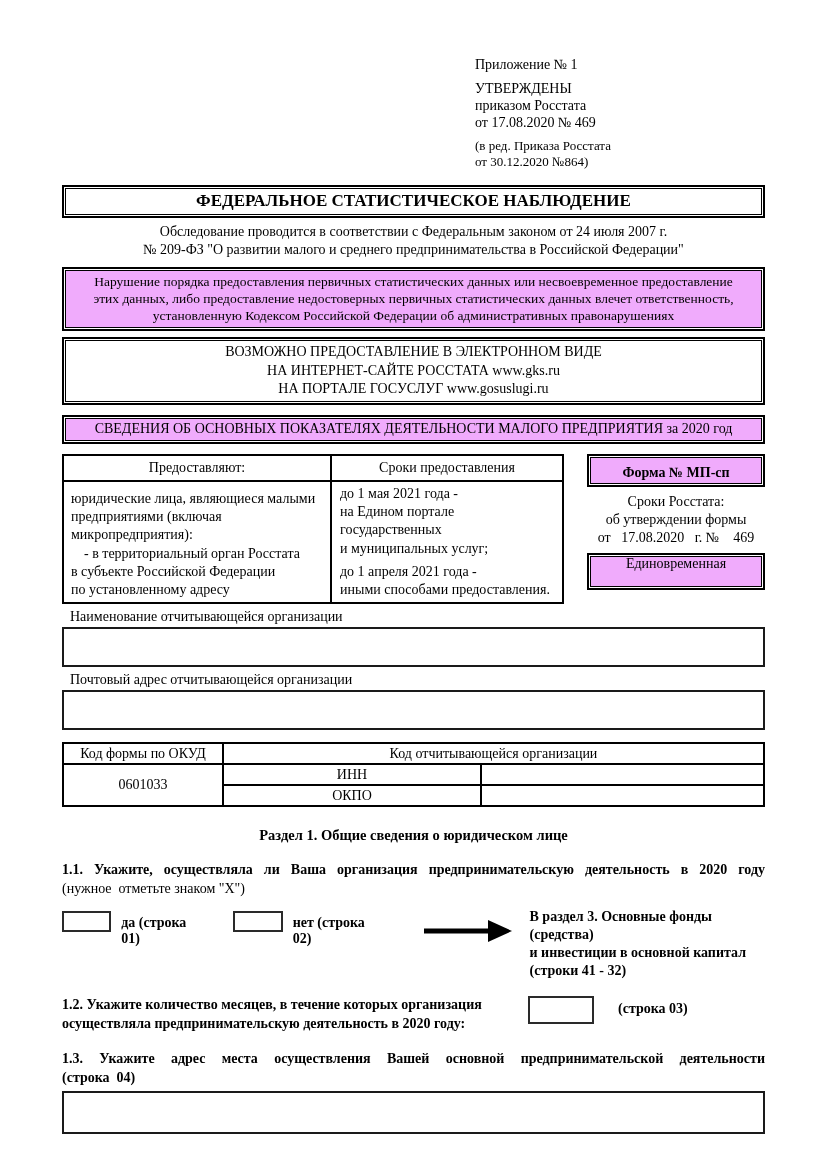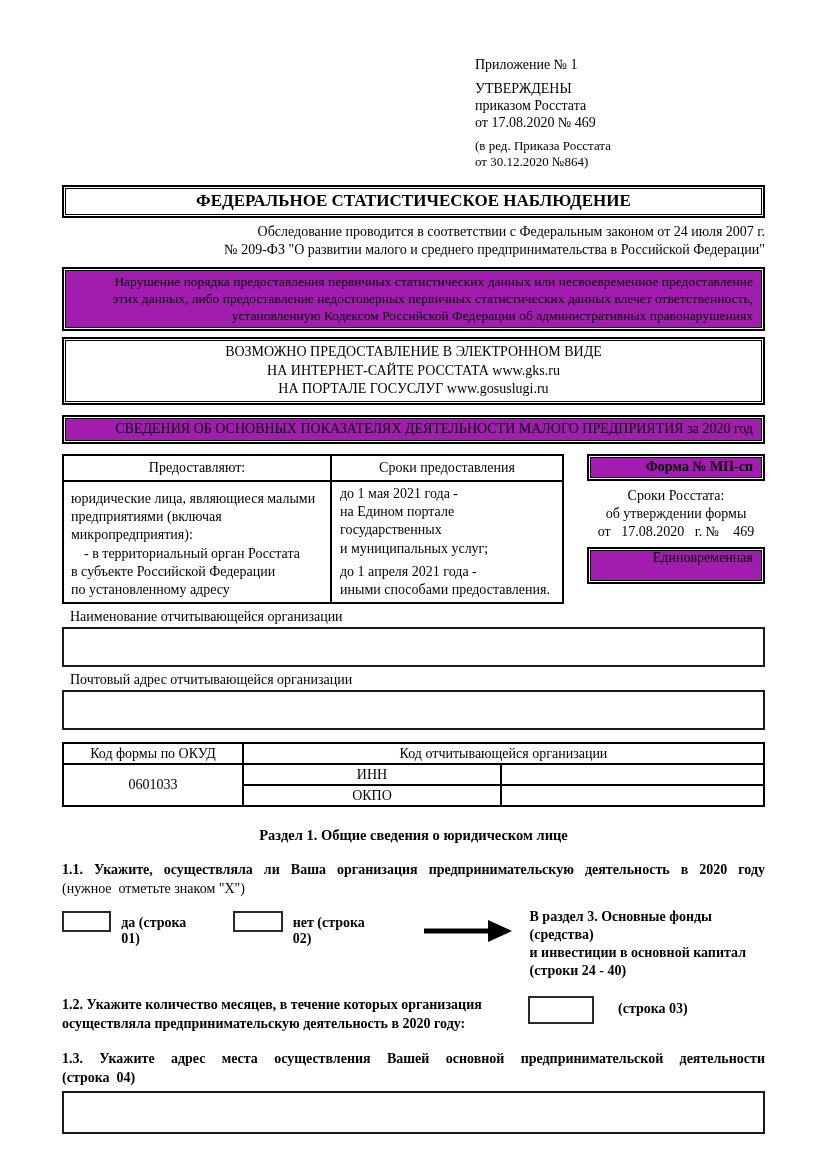--- a/index.html
+++ b/index.html
@@ -17,59 +17,59 @@
   .approval .appendix { margin-bottom:7px; }
   .approval .revision { font-size:13px; margin-top:7px; line-height:1.2; }
 
   
   .dbox {
     border:2px solid #000;
     box-shadow: inset 0 0 0 1px #fff, inset 0 0 0 2px #000;
     text-align:center;
     padding:4px 10px 5px 10px;
   }
-  .gray { background:#a21caf;text-align:right; }
+  .gray { background:#f0abfc; }
 
   .title-box { margin-top:15px; font-weight:bold; font-size:17px; }
-  .law { text-align:right; margin-top:5px; line-height:1.32; }
+  .law { text-align:center; margin-top:5px; line-height:1.32; }
   .confid-box { margin-top:6px; }
   .violation-box { margin-top:8px; font-size:13.5px; line-height:1.26; }
   .electronic-box { margin-top:6px; line-height:1.3; }
   .report-band { margin-top:10px; }
 
   
   .tbl-row { display:flex; justify-content:space-between; margin-top:10px; }
   .ptable { width:502px; border:2px solid #000; }
   .ptable-header { display:flex; border-bottom:2px solid #000; }
   .ptable-header > div { padding:4px 2px; text-align:center; }
   .ph-left { width:268px; border-right:2px solid #000; }
   .ph-right { flex:1; }
   .ptable-body { display:flex; min-height:96px; }
   .pb-left { width:268px; border-right:2px solid #000; padding:8px 4px 3px 7px; line-height:1.3; }
   .pb-right { flex:1; padding:3px 4px 3px 8px; line-height:1.3; }
   .indent { padding-left:13px; }
   .gap-top { margin-top:5px; }
 
   .form-panel { width:178px; }
-  .form-number { font-weight:bold; padding-top:3px; padding-bottom:4px; }
+  .form-number { font-weight:bold; padding-top:9px; padding-bottom:4px; }
   .order-lines { text-align:center; margin-top:6px; margin-bottom:5px; line-height:1.3; }
   .pre { white-space:pre-wrap; }
   .periodicity { padding-top:1px; padding-bottom:16px; }
 
   
   .field-label { margin-top:5px; padding-left:8px; }
   .field-box { border:2px solid #1a1a1a; height:40px; margin-top:2px; background:#fff; }
 
   
   table.codes { border-collapse:collapse; width:100%; margin-top:12px; }
   table.codes th, table.codes td {
     border:2px solid #000; font-weight:normal; text-align:center;
     padding:1px 4px; height:21px; font-size:14px;
   }
-  .col-okud { width:180px;border-radius:8px; }
+  .col-okud { width:160px;border-radius:8px; }
   .col-codelabel { width:258px; }
 
   
   .sec-title { text-align:center; font-weight:bold; font-size:14.5px; margin-top:20px; }
   .q { margin-top:17px; font-weight:bold; line-height:1.35; }
   .jline { text-align:justify; text-align-last:justify; }
   .q-note { font-weight:normal; }
 
   .cb-row { display:flex; align-items:flex-start; margin-top:12px; }
   .checkbox { width:52px; height:21px; border:2px solid #2a2a2a; background:#fff; }
@@ -198,21 +198,21 @@
     <span class="cb-label">нет (строка 02)</span>
     <span class="arrow-wrap">
       <svg width="88" height="24" viewBox="0 0 88 24">
         <line x1="0" y1="12" x2="68" y2="12" stroke="#000" stroke-width="5"></line>
         <polygon points="64,1 88,12 64,23" fill="#000"></polygon>
       </svg>
     </span>
     <div class="goto">
       <div>В раздел 3. Основные фонды (средства)</div>
       <div>и инвестиции в основной капитал</div>
-      <div>(строки 24 - 40)</div>
+      <div>(строки 41 - 32)</div>
     </div>
   </div>
 
   <div class="q12-row">
     <div class="q12-text">
       <div>1.2. Укажите количество месяцев, в течение которых организация</div>
       <div>осуществляла предпринимательскую деятельность в 2020 году:</div>
     </div>
     <div class="months-box"></div>
     <div class="q12-label pre">(строка 03)</div>

